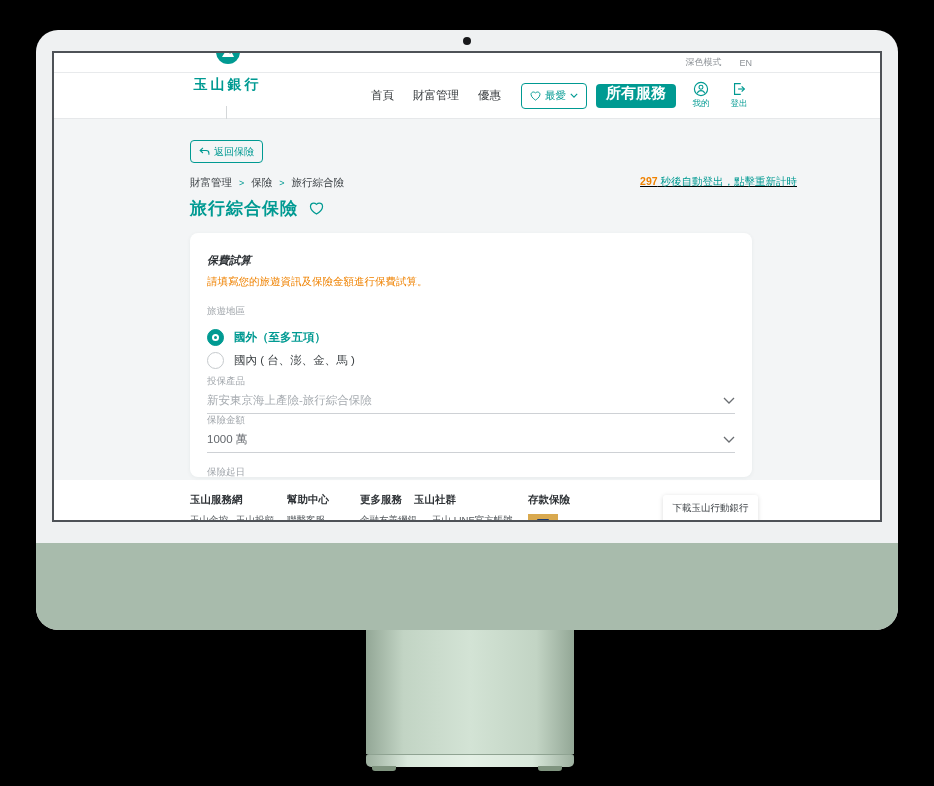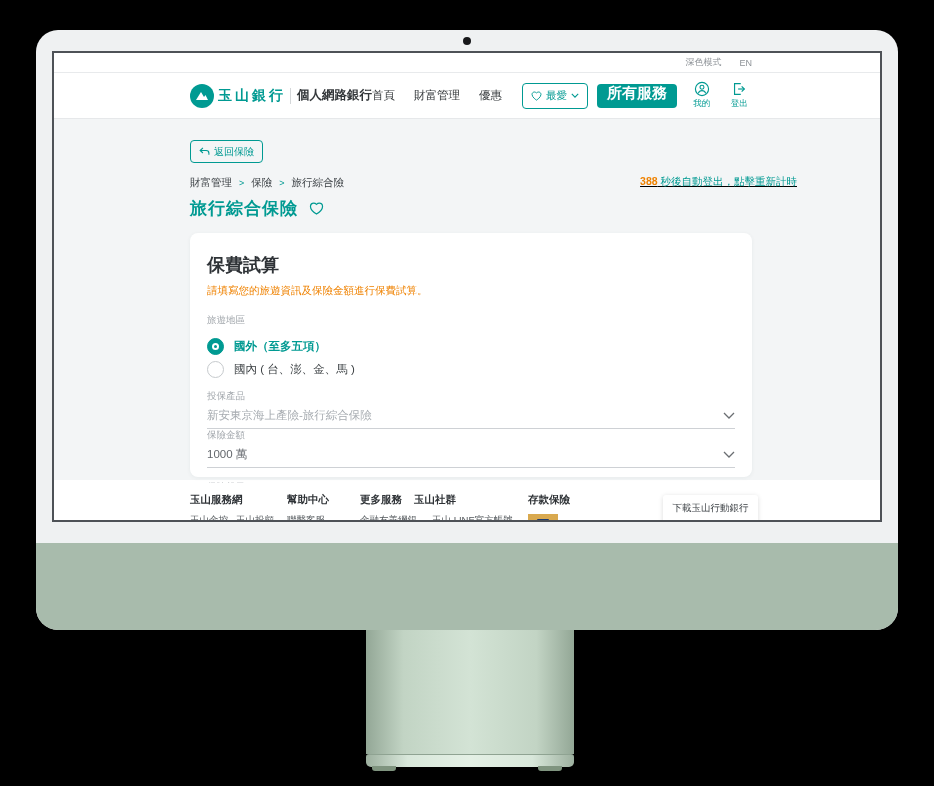--- a/index.html
+++ b/index.html
@@ -23,21 +23,21 @@
   .content{width:562px;margin-left:136px;position:relative;}
 
   
   .topbar{height:19px;border-bottom:1px solid #e8eaec;background:#fff;flex:none;}
   .topbar .content{height:100%;display:flex;align-items:center;justify-content:flex-end;gap:18px;}
   .util-link{font-size:9px;color:#8d9297;cursor:pointer;}
 
   
   .header{height:45px;border-bottom:1px solid #e6e8ea;background:#fff;flex:none;}
   .header .content{height:100%;display:flex;align-items:center;}
-  .logo-group{display:flex;align-items:center;gap:4px;}
+  .logo-group{display:flex;align-items:center;gap:12px;flex-direction:column;}
   .logo-circle{width:24px;height:24px;border-radius:50%;background:var(--teal);display:flex;align-items:center;justify-content:center;}
   .brand-name{font-size:14px;font-weight:bold;color:var(--teal);letter-spacing:3px;white-space:nowrap;}
   .brand-divider{width:1px;height:16px;background:#d4d7d9;margin:0 2px 0 0;}
   .portal-name{font-size:12.5px;font-weight:bold;color:#33373a;white-space:nowrap;}
   .nav{display:flex;align-items:center;gap:19px;margin-left:auto;}
   .nav-item{font-size:11.5px;color:#33373a;cursor:pointer;white-space:nowrap;}
   .btn-fav{margin-left:20px;height:24px;padding:0 8px;border:1px solid var(--teal);border-radius:4px;background:#fff;
            display:flex;align-items:center;gap:4px;color:var(--teal);font-size:10.5px;cursor:pointer;white-space:nowrap;}
   .btn-all{margin-left:9px;height:24px;padding:0 10px;border-radius:4px;background:var(--teal);
            display:flex;align-items:flex-start;color:#fff;font-size:15px;font-weight:bold;cursor:pointer;white-space:nowrap;}
@@ -53,34 +53,34 @@
   .crumb-sep{color:var(--teal);font-size:9px;}
   .session{position:absolute;right:0;top:56px;font-size:10.5px;text-decoration:underline;cursor:pointer;white-space:nowrap;}
   .session .num{color:#ef8200;font-weight:bold;}
   .session .txt{color:var(--teal);}
   .page-title-row{position:absolute;left:0;top:78px;display:flex;align-items:center;gap:11px;}
   .page-title{font-size:17px;font-weight:bold;color:var(--teal);letter-spacing:1px;}
 
   
   .card{position:absolute;left:0;top:114px;width:562px;height:244px;background:#fff;border-radius:8px;
         box-shadow:0 1px 4px rgba(40,60,60,.06);box-sizing:border-box;padding:20px 17px 0 17px;}
-  .card-title{font-size:18px;font-weight:bold;color:#2f3337;}
+  .card-title{font-size:11px;font-weight:bold;color:#2f3337;font-style:italic;}
   .notice{margin-top:7px;font-size:10.5px;color:#ef8200;}
   .field-label{font-size:9.5px;color:#a2a7ac;}
   .lab-region{margin-top:16px;}
   .radio-row{display:flex;align-items:center;gap:10px;cursor:pointer;}
   .radio-row.first{margin-top:6px;}
   .radio-row.second{margin-top:11px;}
   .radio-outer{width:15px;height:15px;border-radius:50%;border:1px solid #c6cacd;background:#fff;flex:none;}
   .radio-outer.checked{border:1px solid var(--teal);background:var(--teal);position:relative;}
   .radio-outer.checked::before{content:"";position:absolute;left:4px;top:4px;width:7px;height:7px;border-radius:50%;background:#fff;}
   .radio-outer.checked::after{content:"";position:absolute;left:6px;top:6px;width:3px;height:3px;border-radius:50%;background:var(--teal);}
   .radio-label{font-size:11.5px;color:#3a3f42;}
   .radio-label.sel{color:var(--teal);font-weight:bold;}
-  .lab-product{margin-top:12px;font-family:Liberation Serif, serif;}
+  .lab-product{margin-top:6px;font-family:Liberation Serif, serif;}
   .lab-amount{}
   .lab-date{margin-top:13px;}
   .field{border-bottom:1px solid #ced1d5;height:25px;display:flex;align-items:center;justify-content:space-between;cursor:pointer;}
   .field .val{font-size:11.5px;}
   .val-light{color:#a6abb0;}
   .val-dark{color:#63676c;}
   .field-pair{display:flex;gap:27px;}
   .field.f-date{width:264px;}
   .field.f-hour{width:240px;}
 
@@ -185,21 +185,21 @@
 
           <div class="crumbs">
             <span class="crumb">財富管理</span>
             <span class="crumb-sep">&gt;</span>
             <span class="crumb">保險</span>
             <span class="crumb-sep">&gt;</span>
             <span class="crumb">旅行綜合險</span>
           </div>
 
           <div class="session">
-            <span class="num">388</span><span class="txt"> 秒後自動登出，點擊重新計時</span>
+            <span class="num">297</span><span class="txt"> 秒後自動登出，點擊重新計時</span>
           </div>
 
           <div class="page-title-row">
             <span class="page-title">旅行綜合保險</span>
             <span>
               <svg width="15" height="13" viewBox="0 0 16 14">
                   <path d="M8 13 C8 13 1.5 9 1.5 4.8 C1.5 2.6 3.2 1.2 5 1.2 C6.6 1.2 8 2.6 8 2.6 C8 2.6 9.4 1.2 11 1.2 C12.8 1.2 14.5 2.6 14.5 4.8 C14.5 9 8 13 8 13 Z" fill="none" stroke="#009a92" stroke-width="1.3"></path>
                 </svg>
             </span>
           </div>

